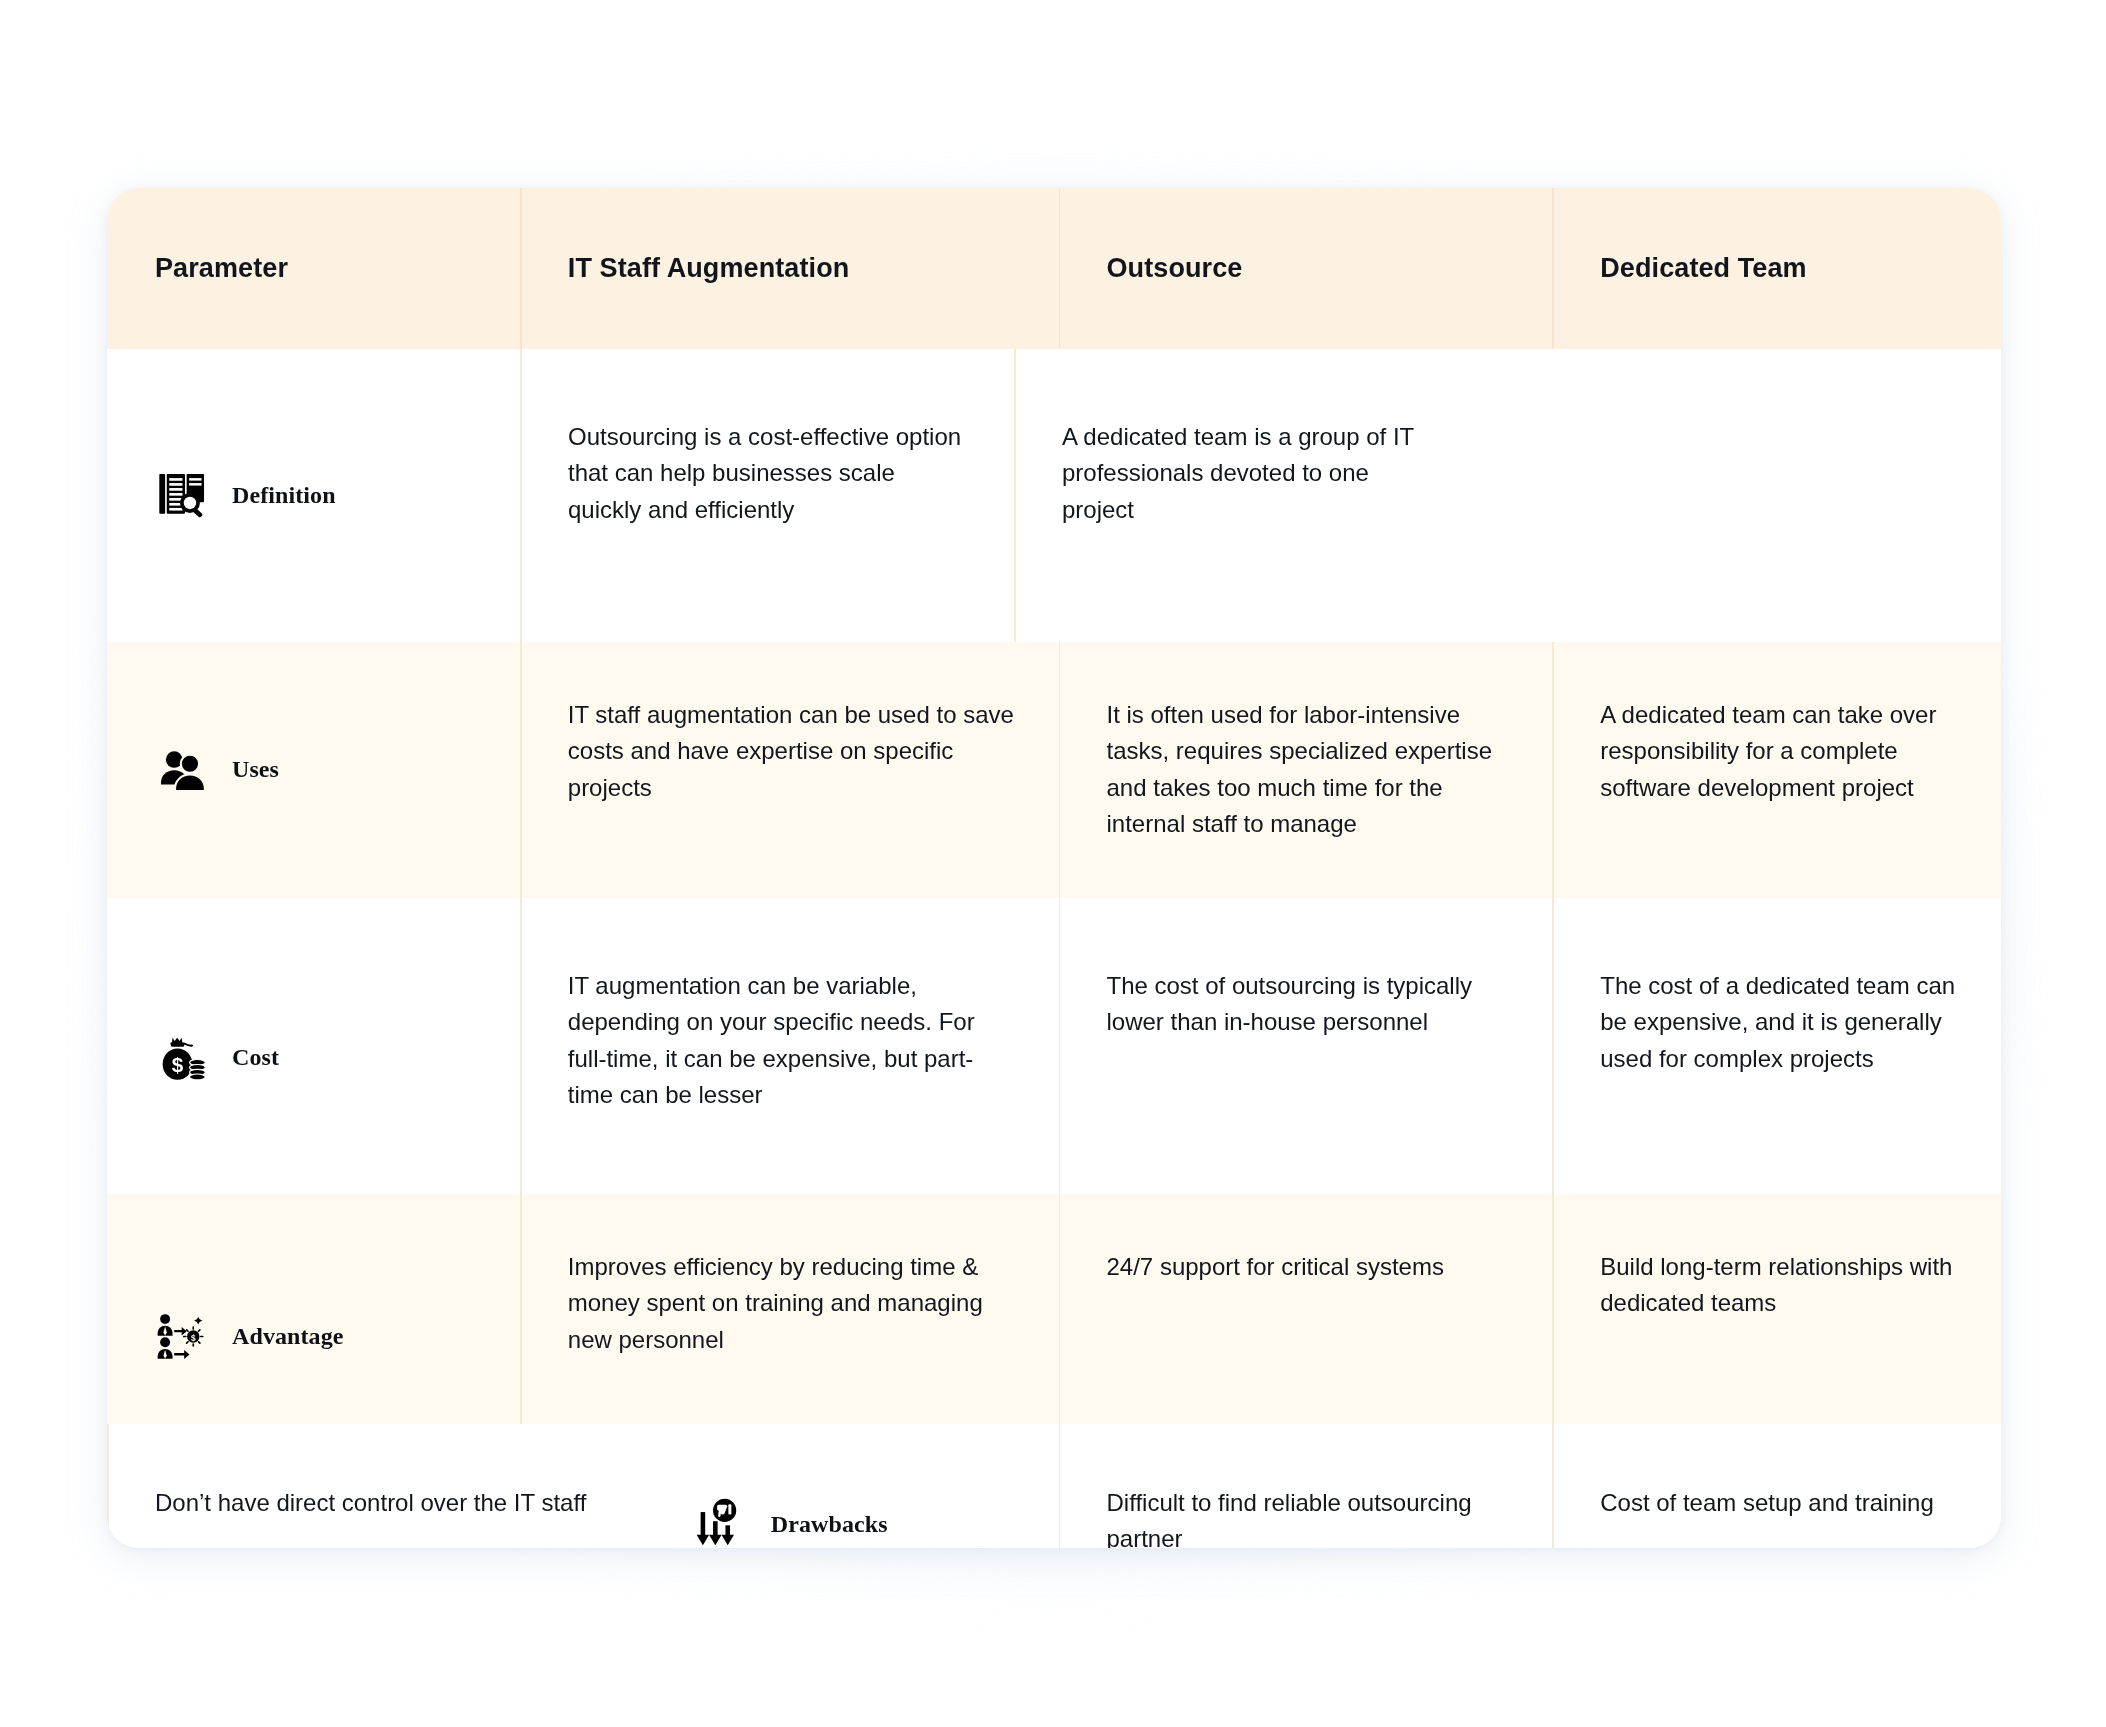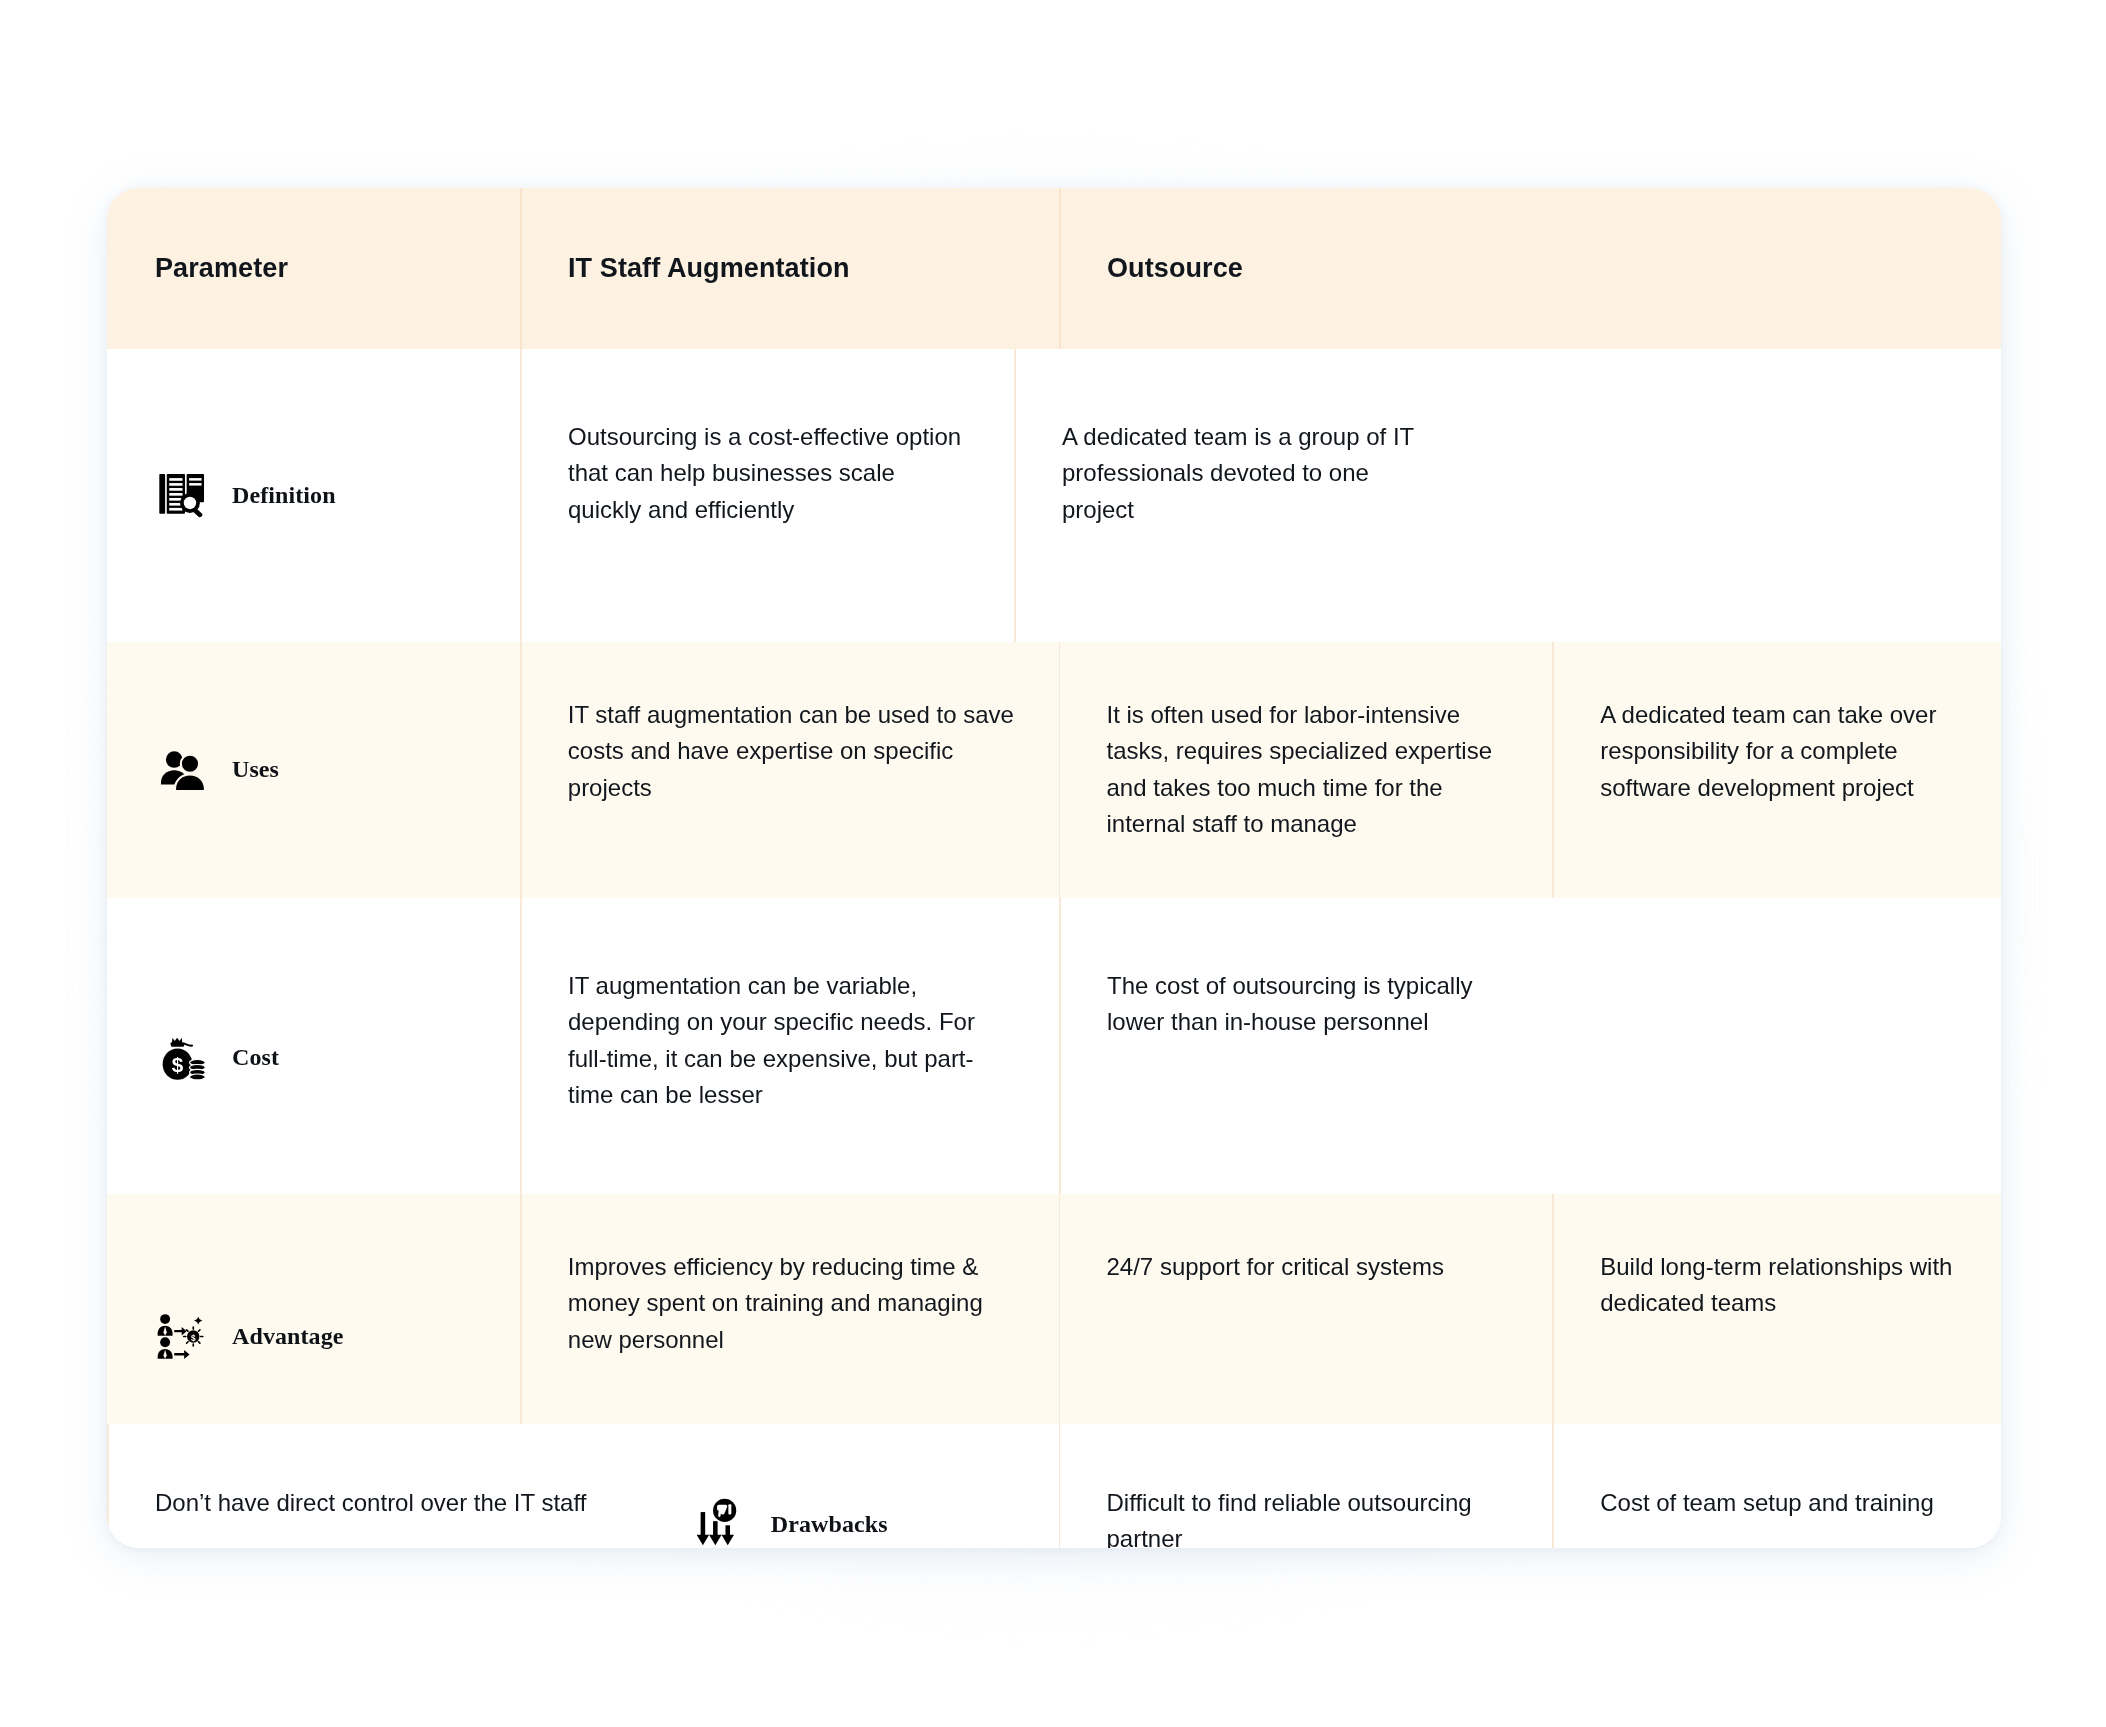--- a/index.html
+++ b/index.html
@@ -157,20 +157,23 @@
     <div class="trow header-row">
       <div class="cell c0">
         <span class="header-cell-text">Parameter</span>
       </div>
       <div class="cell c1">
         <span class="header-cell-text">IT Staff Augmentation</span>
       </div>
       <div class="cell c2">
         <span class="header-cell-text">Outsource</span>
       </div>
+      <div class="cell c3">
+        <span class="header-cell-text">Dedicated Team</span>
+      </div>
     </div>
 
     <div class="trow body-row row-odd r0">
       <div class="cell c0">
         <div class="param-wrap">
           <div class="param-cell">
             <span class="param-icon">
               <svg width="53" height="53" viewBox="0 0 64 64" fill="currentColor" aria-hidden="true">
                 <rect x="4" y="6" width="7" height="48" rx="1"></rect>
                 <rect x="13" y="6" width="22" height="48" rx="1"></rect>
@@ -253,20 +256,23 @@
             </span>
             <span class="param-label">Cost</span>
           </div>
         </div>
       </div>
       <div class="cell c1">
         <div class="body-cell-text">IT augmentation can be variable, depending on your specific needs. For full-time, it can be expensive, but part-time can be lesser</div>
       </div>
       <div class="cell c2">
         <div class="body-cell-text">The cost of outsourcing is typically lower than in-house personnel</div>
+      </div>
+      <div class="cell c3">
+        <div class="body-cell-text">The cost of a dedicated team can be expensive, and it is generally used for complex projects</div>
       </div>
     </div>
 
     <div class="trow body-row row-even r3">
       <div class="cell c0">
         <div class="param-wrap">
           <div class="param-cell">
             <span class="param-icon">
               <svg width="53" height="53" viewBox="0 0 64 64" fill="currentColor" aria-hidden="true">
 

